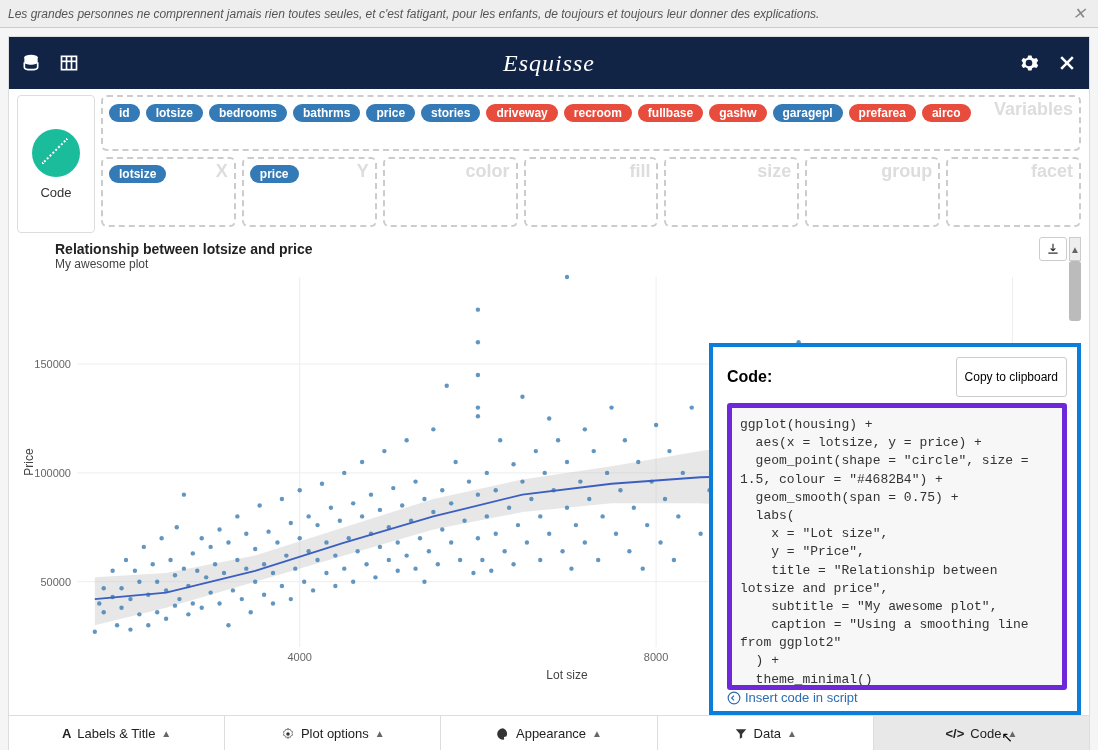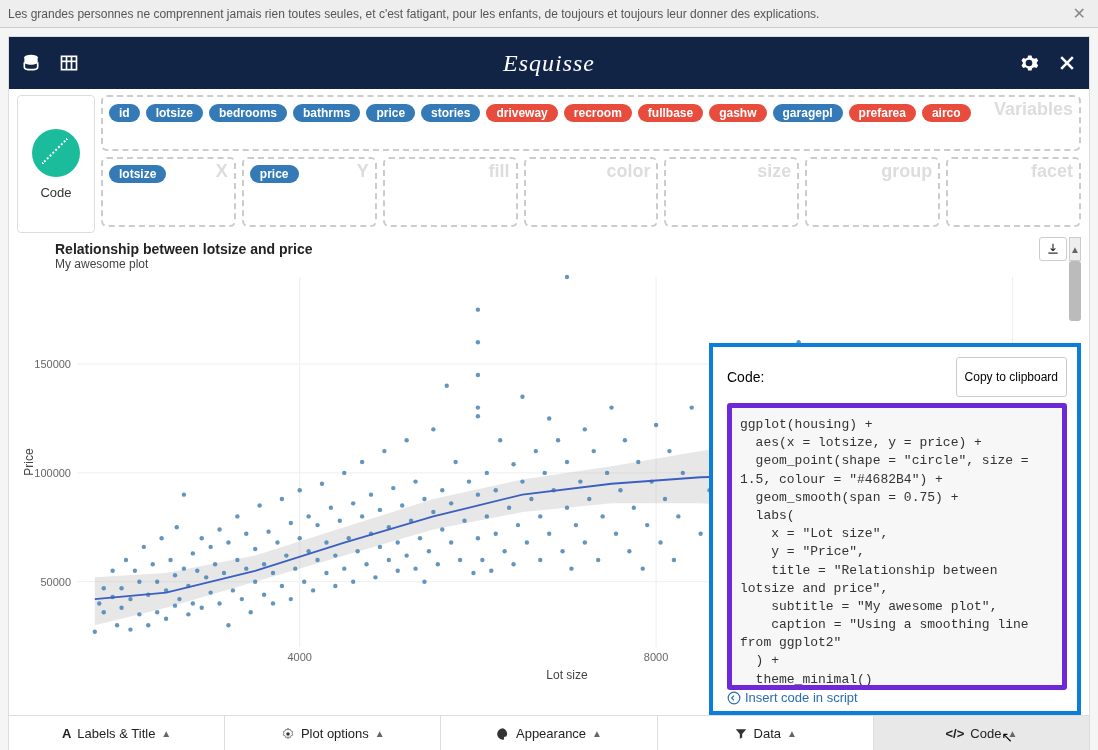--- a/index.html
+++ b/index.html
@@ -1,17 +1,17 @@
 <!DOCTYPE html>
 <html><head>
 <meta charset="utf-8">
 <style>
 * { box-sizing: border-box; margin: 0; padding: 0; }
 body { font-family: -apple-system, BlinkMacSystemFont, "Segoe UI", Arial, sans-serif; background: #f5f5f5; width: 1098px; height: 750px; overflow: hidden; }
-.notice-bar { background: #eeeeee; border-bottom: 1px solid #ccc; padding: 4px 8px; font-size: 12px; color: #555; display: flex; justify-content: space-between; align-items: center; }
+.notice-bar { background: #eeeeee; border-bottom: 1px solid #ccc; padding: 4px 8px; font-size: 12px; color: #555; display: flex; justify-content: space-between; align-items: center; font-style: italic; }
 .notice-close { color: #888; cursor: pointer; font-size: 16px; padding: 0 4px; }
 .app-frame { margin: 8px; background: #fff; border: 1px solid #ddd; height: 716px; display: flex; flex-direction: column; position: relative; }
 .topbar { background: #112446; color: #fff; height: 52px; display: flex; align-items: center; padding: 0 12px; }
 .topbar-left { display: flex; gap: 18px; align-items: center; }
 .topbar-icon { width: 20px; height: 20px; cursor: pointer; }
 .topbar-title { flex: 1; text-align: center; font-family: cursive; font-size: 24px; letter-spacing: 1px; font-style: italic; }
 .topbar-right { display: flex; gap: 18px; align-items: center; }
 .main-area { flex: 1; display: flex; flex-direction: column; padding: 6px 8px 0 8px; overflow: hidden; }
 .top-row { display: flex; gap: 6px; }
 .geom-card { width: 78px; height: 138px; border: 1px solid #ddd; border-radius: 4px; display: flex; flex-direction: column; align-items: center; justify-content: center; gap: 8px; background: #fff; }
@@ -36,21 +36,21 @@
 .plot-scroll { position: absolute; right: 0; top: 24px; width: 12px; height: 60px; background: #bbb; border-radius: 3px; }
 .chart-svg { position: absolute; left: 0; top: 30px; }
 .axis-text { font-size: 11px; fill: #666; }
 .axis-title { font-size: 12px; fill: #444; }
 .grid-line { stroke: #eee; stroke-width: 1; }
 .smooth-line { stroke: #3b5fc0; stroke-width: 1.8; fill: none; }
 .smooth-band { fill: #bbb; opacity: 0.35; }
 .pt { fill: #4682B4; opacity: 0.85; }
 .code-panel { position: absolute; right: 0; bottom: 0; width: 372px; height: 372px; background: #fff; border: 4px solid #0b7dda; z-index: 10; padding: 10px 10px 6px 14px; display: flex; flex-direction: column; }
 .code-panel-top { display: flex; justify-content: space-between; align-items: center; margin-bottom: 6px; }
-.code-label { font-size: 14px; font-weight: normal; }
+.code-label { font-size: 16px; font-weight: bold; }
 .copy-btn { font-size: 12px; padding: 12px 8px; border: 1px solid #ccc; background: #fff; border-radius: 3px; cursor: pointer; }
 .code-box { flex: 1; background: #f7f7f7; border: 5px solid #6d28d9; border-radius: 3px; padding: 8px; font-family: "Courier New", monospace; font-size: 13px; color: #333; white-space: pre-wrap; overflow: auto; line-height: 1.4; }
 .insert-link { color: #2b6cb0; font-size: 13px; margin-top: 0; cursor: pointer; display: flex; align-items: center; gap: 4px; }
 .bottom-tabs { display: flex; border-top: 1px solid #ddd; height: 36px; }
 .btab { flex: 1; display: flex; align-items: center; justify-content: center; gap: 6px; font-size: 13px; color: #222; border-right: 1px solid #ddd; cursor: pointer; background: #fff; }
 .btab:last-child { border-right: none; background: #e8e8e8; }
 .caret-up { font-size: 10px; color: #666; }
 .cursor-ptr { position: absolute; right: 76px; bottom: 6px; font-size: 14px; color: #000; pointer-events: none; }
 </style>
 </head>
@@ -102,24 +102,24 @@
         <div class="aes-row">
           <div class="aes-shelf">
               <span class="aes-label">X</span>
               <span class="tag tag-blue">lotsize</span>
             </div>
           <div class="aes-shelf">
               <span class="aes-label">Y</span>
               <span class="tag tag-blue">price</span>
             </div>
           <div class="aes-shelf">
+              <span class="aes-label">color</span>
+            </div>
+          <div class="aes-shelf">
               <span class="aes-label">fill</span>
-            </div>
-          <div class="aes-shelf">
-              <span class="aes-label">color</span>
             </div>
           <div class="aes-shelf">
               <span class="aes-label">size</span>
             </div>
           <div class="aes-shelf">
               <span class="aes-label">group</span>
             </div>
           <div class="aes-shelf">
               <span class="aes-label">facet</span>
             </div>

